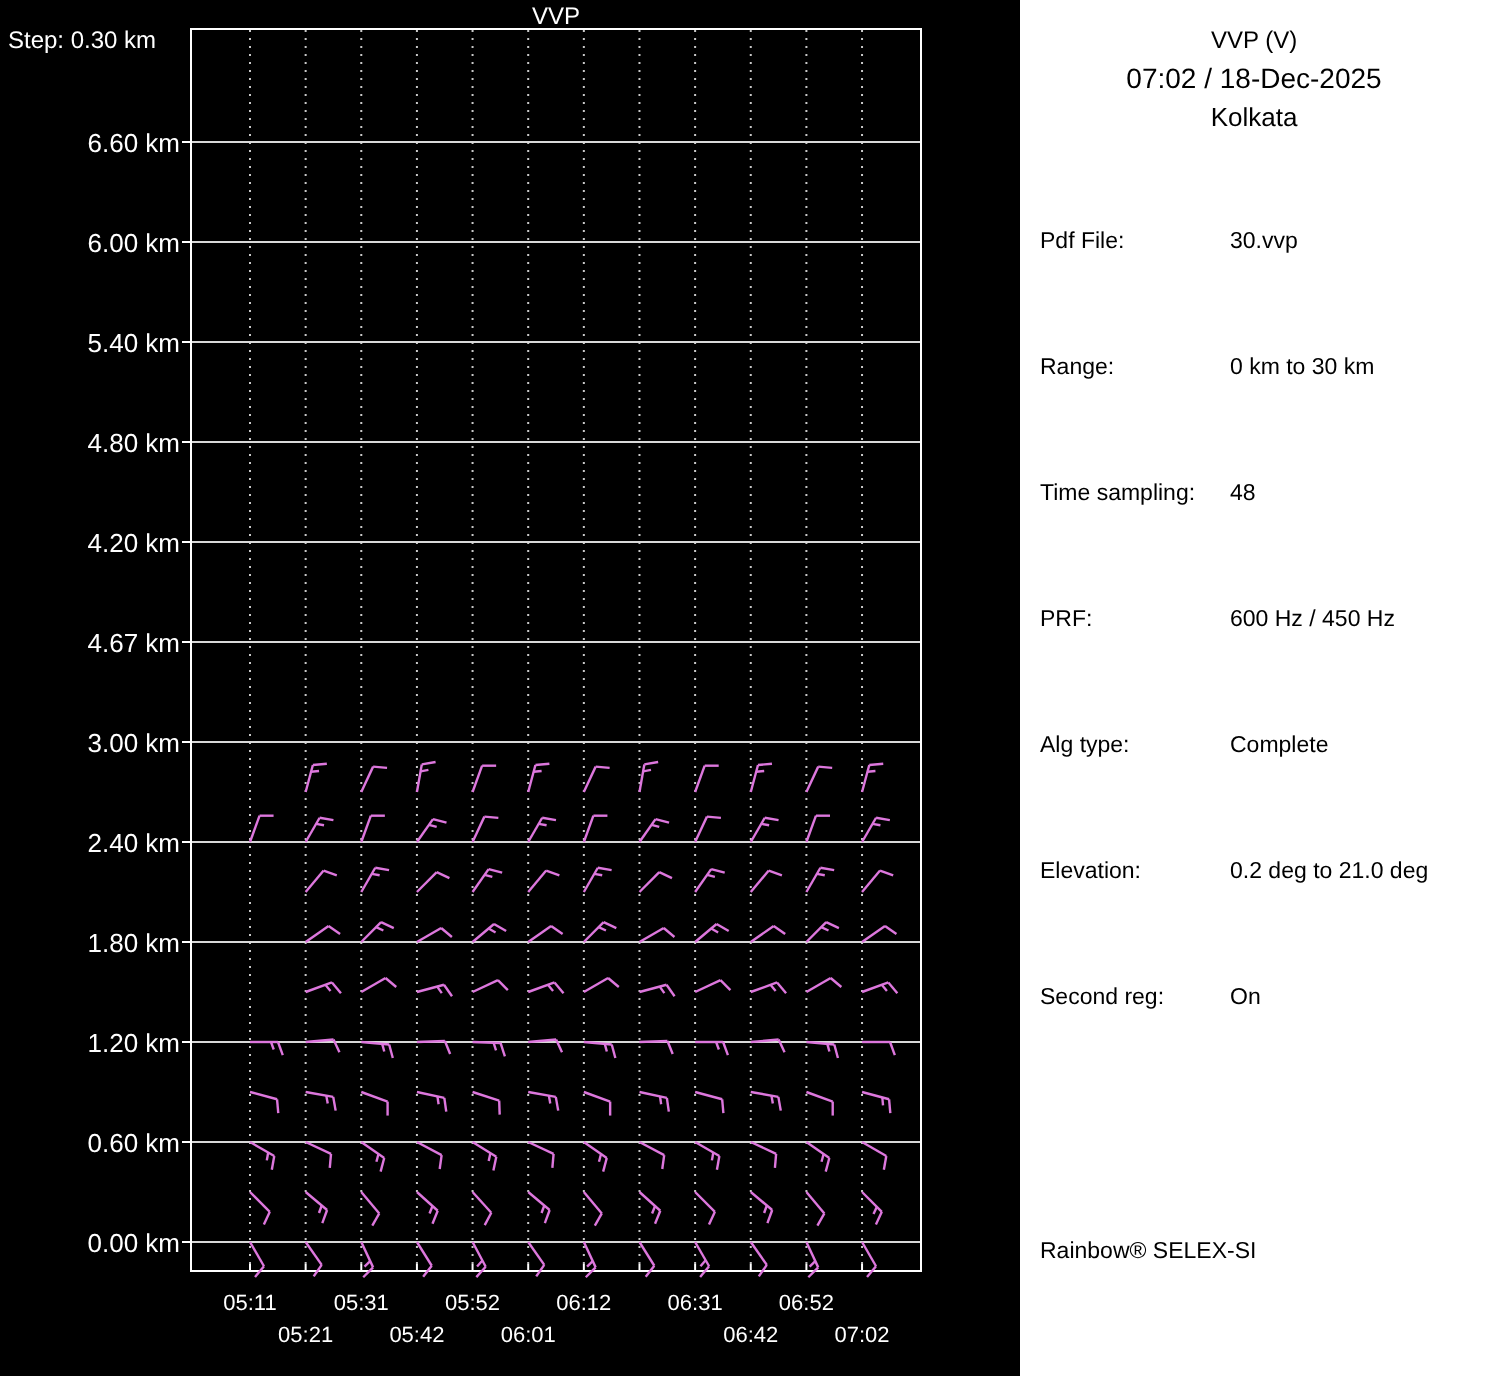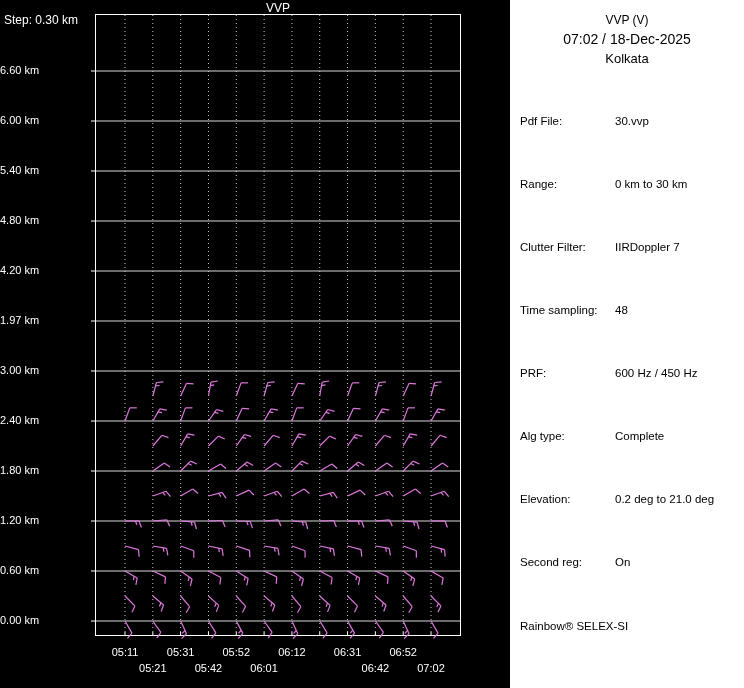--- a/index.html
+++ b/index.html
@@ -4,22 +4,22 @@
 <style>
   html,body { margin:0; padding:0; }
   body {
     width:744px; height:688px; position:relative; overflow:hidden;
     background:#000000; font-family:"Liberation Sans", sans-serif;
   }
   .axis-text { position:absolute; color:#ffffff; font-size:12px; white-space:nowrap; }
   #step-label { left:4px; top:13px; }
   #plot-title { left:95px; top:1px; width:366px; text-align:center; }
   #plot-svg { position:absolute; left:95px; top:14px; overflow:visible; }
-  .y-tick-label { position:absolute; left:0; width:90px; text-align:left;
-    color:#ffffff; font-size:11px; }
+  .y-tick-label { position:absolute; left:0; width:90px; text-align:right;
+    color:#ffffff; font-size:13px; }
   .x-tick-label { position:absolute; width:52px; text-align:center;
     color:#ffffff; font-size:11px; }
 
   #right-panel {
     position:absolute; left:510px; top:0; width:234px; height:688px;
     background:#ffffff; color:#000000;
   }
   .panel-title { text-align:center; font-size:12px; padding-top:13px; }
   .panel-datetime { text-align:center; font-size:14px; padding-top:4px; }
   .panel-site { text-align:center; font-size:13px; padding-top:4px; }
@@ -374,21 +374,21 @@
     <line x1="336.02" y1="607" x2="343.02" y2="619.1243556529821" stroke="#dd77dd" stroke-width="1.2"></line>
     <line x1="343.02" y1="619.1243556529821" x2="338.52048673219423" y2="624.4866667548149" stroke="#dd77dd" stroke-width="1.2"></line>
   </svg>
 
 <div id="y-axis-labels">
     <span class="y-tick-label" style="top: 64px;">6.60 km</span>
     <span class="y-tick-label" style="top: 114px;">6.00 km</span>
     <span class="y-tick-label" style="top: 164px;">5.40 km</span>
     <span class="y-tick-label" style="top: 214px;">4.80 km</span>
     <span class="y-tick-label" style="top: 264px;">4.20 km</span>
-    <span class="y-tick-label" style="top: 314px;">1.97 km</span>
+    <span class="y-tick-label" style="top: 314px;">4.67 km</span>
     <span class="y-tick-label" style="top: 364px;">3.00 km</span>
     <span class="y-tick-label" style="top: 414px;">2.40 km</span>
     <span class="y-tick-label" style="top: 464px;">1.80 km</span>
     <span class="y-tick-label" style="top: 514px;">1.20 km</span>
     <span class="y-tick-label" style="top: 564px;">0.60 km</span>
     <span class="y-tick-label" style="top: 614px;">0.00 km</span>
   </div>
 <div id="x-axis-labels">
     <span class="x-tick-label" style="left: 99px; top: 646px;">05:11</span>
     <span class="x-tick-label" style="left: 126.82px; top: 662px;">05:21</span>
@@ -410,23 +410,20 @@
   <div class="panel-site">Kolkata</div>
 
   <div class="info-list">
     <div class="info-row">
       <span class="info-label">Pdf File:</span><span class="info-value">30.vvp</span>
     </div>
     <div class="info-row">
       <span class="info-label">Range:</span><span class="info-value">0 km to 30 km</span>
     </div>
     <div class="info-row">
-      <span class="info-label">Clutter Filter:</span><span class="info-value">IIRDoppler 7</span>
-    </div>
-    <div class="info-row">
       <span class="info-label">Time sampling:</span><span class="info-value">48</span>
     </div>
     <div class="info-row">
       <span class="info-label">PRF:</span><span class="info-value">600 Hz / 450 Hz</span>
     </div>
     <div class="info-row">
       <span class="info-label">Alg type:</span><span class="info-value">Complete</span>
     </div>
     <div class="info-row">
       <span class="info-label">Elevation:</span><span class="info-value">0.2 deg to 21.0 deg</span>

